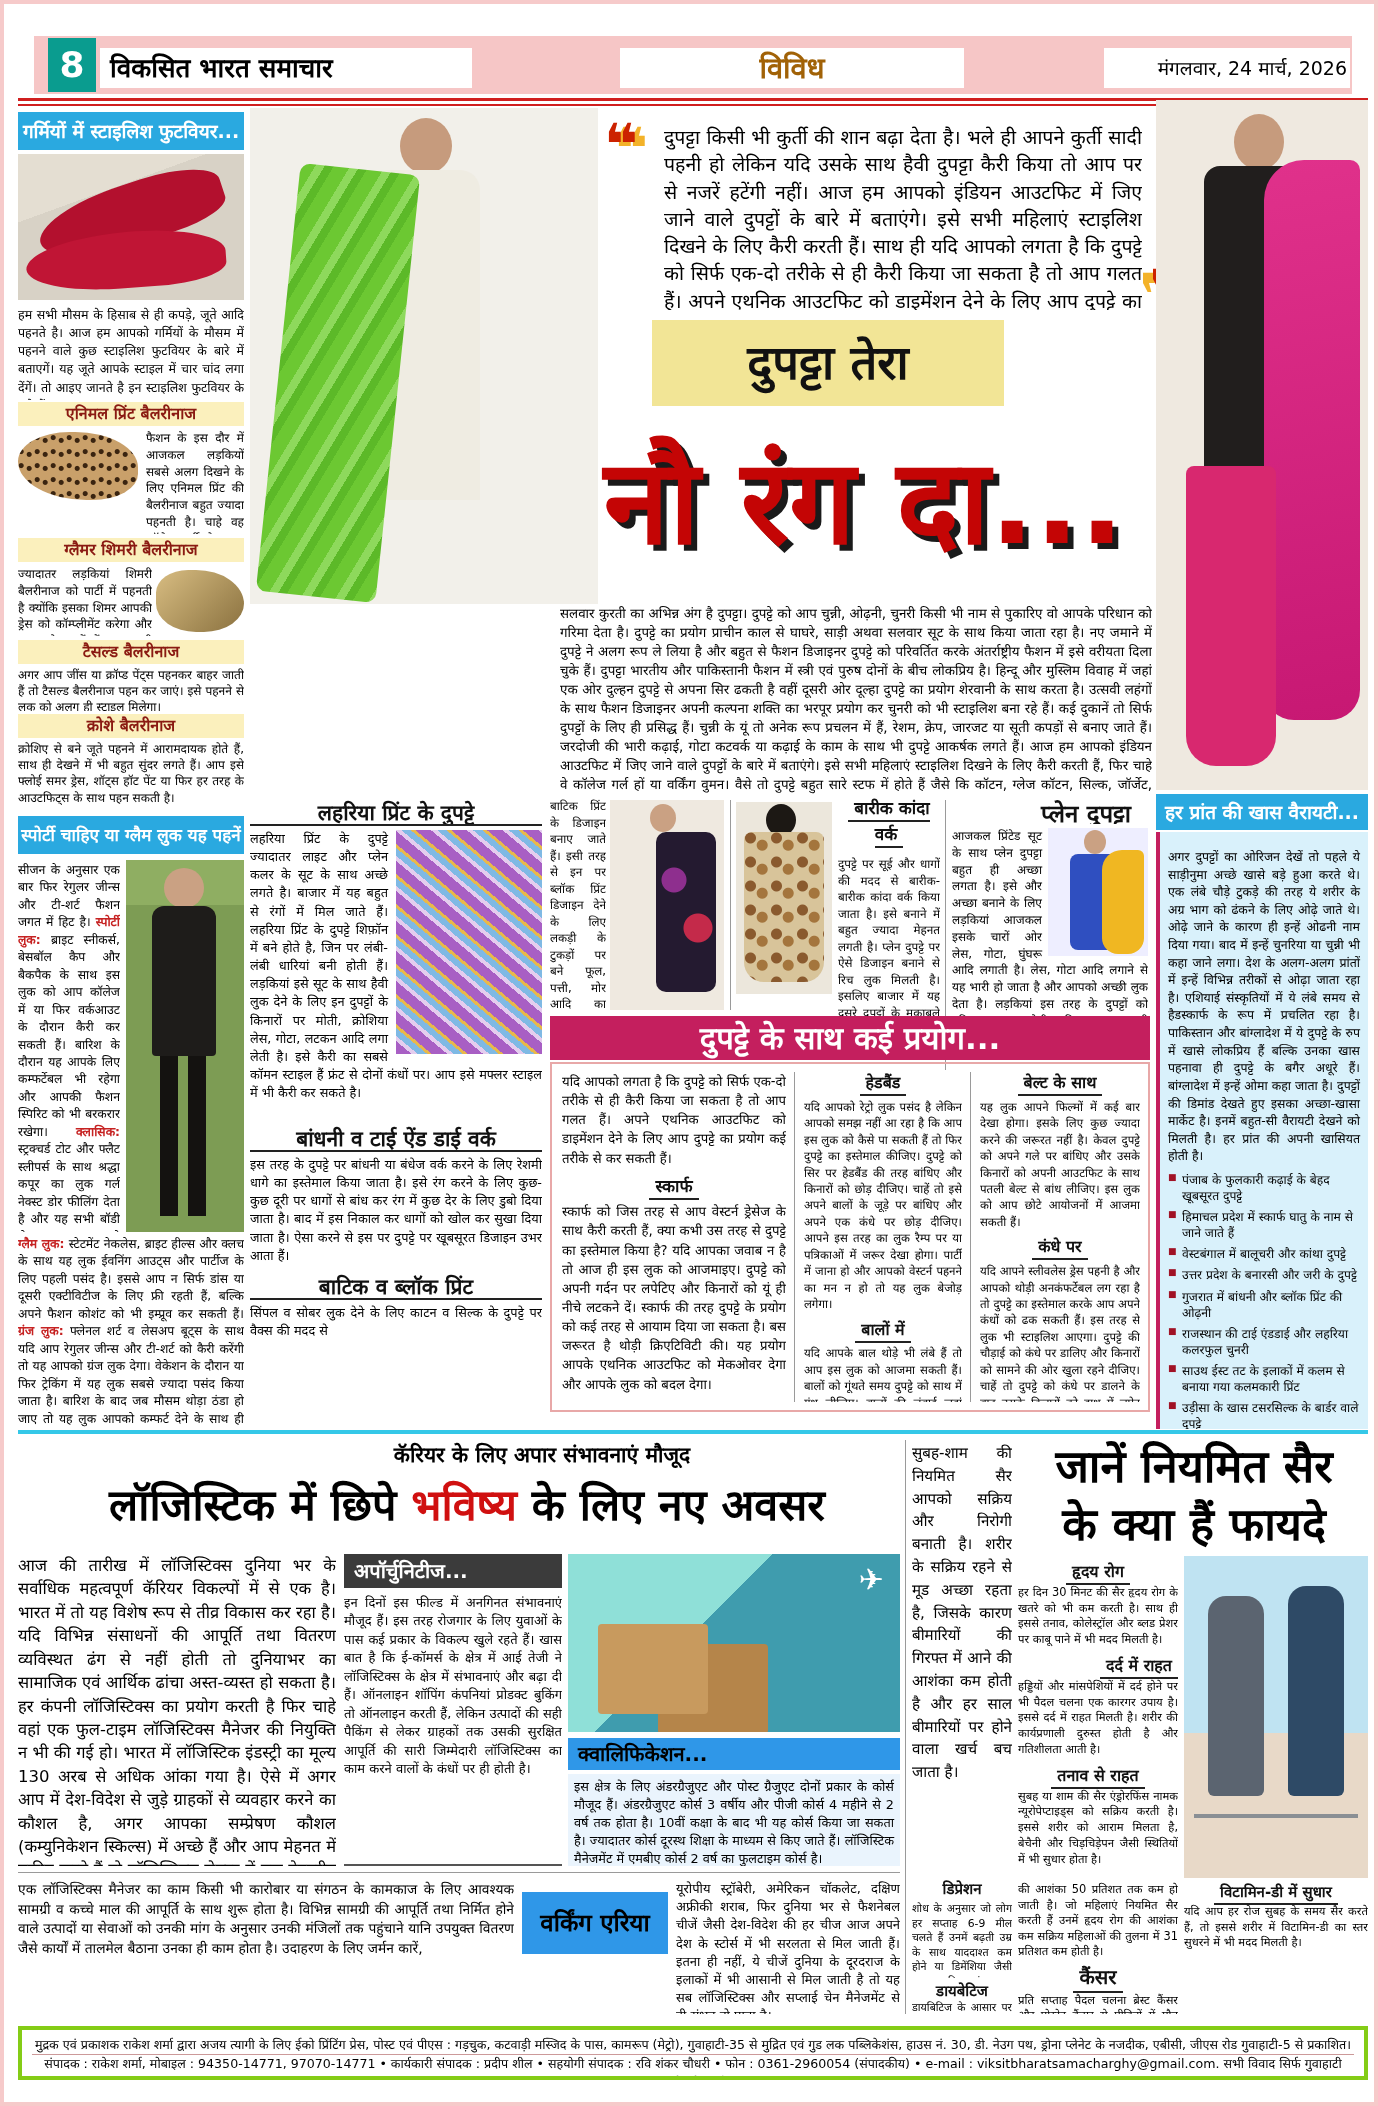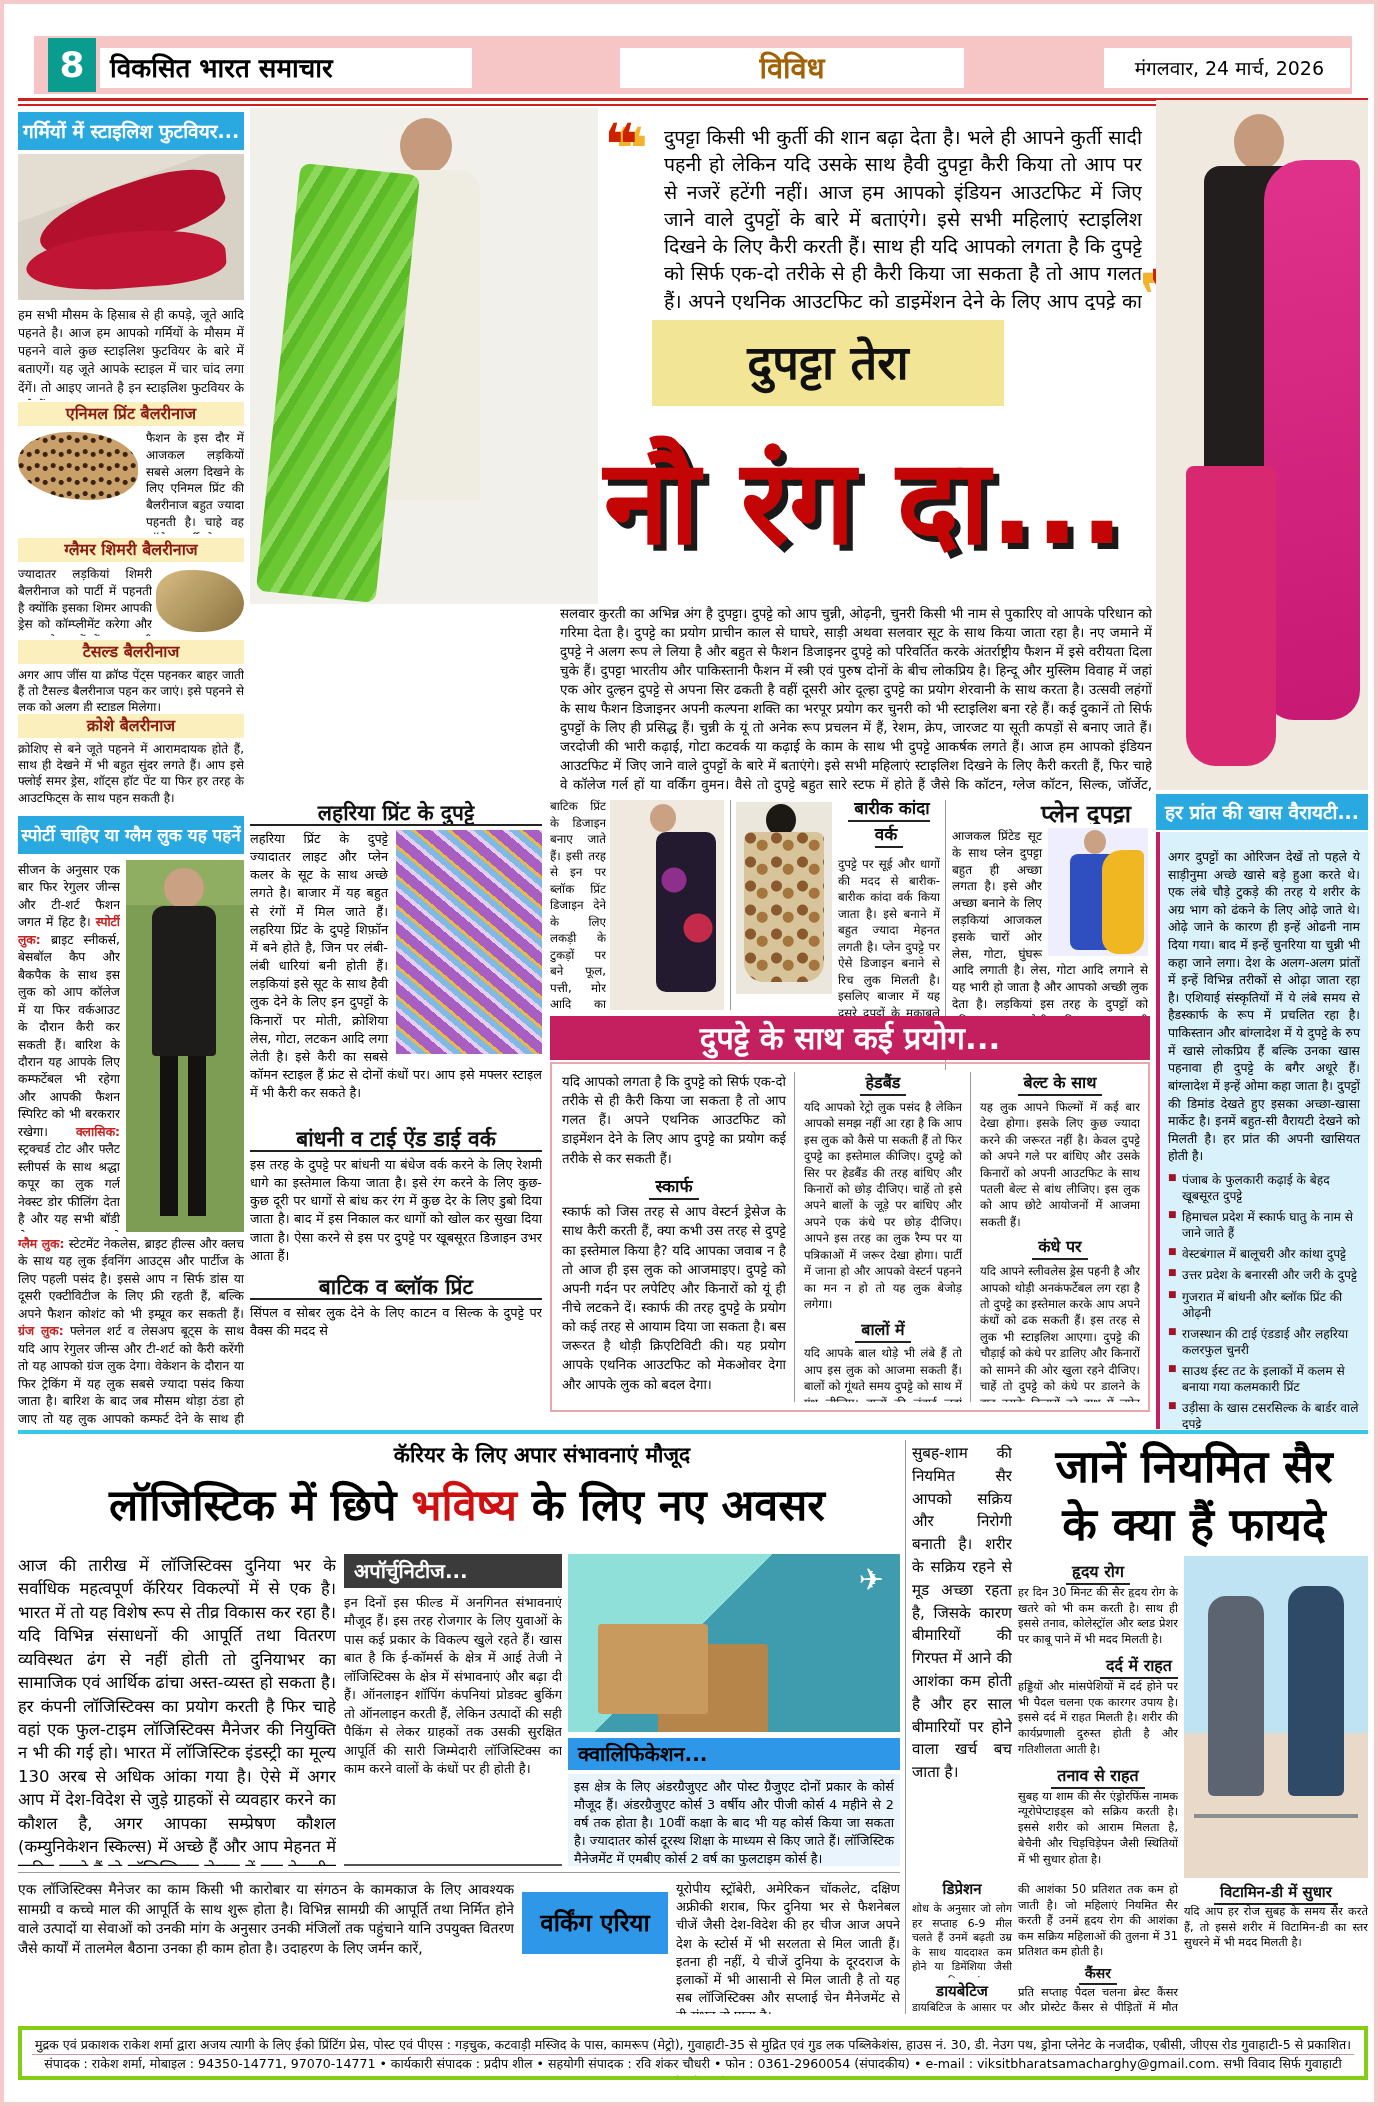--- a/index.html
+++ b/index.html
@@ -30,21 +30,21 @@
 </style>
 </head>
 <body>
 
 <div class="page">
 
   <div class="abs band" style="left:30px;top:32px;width:1318px;height:58px;"></div>
   <div class="abs" style="left:44px;top:34px;width:48px;height:54px;background:#0a9c8f;color:#fff;font-size:36px;font-weight:bold;text-align:center;line-height:54px;">8</div>
   <div class="abs wbox" style="left:96px;top:44px;width:372px;height:40px;font-size:26px;font-weight:bold;line-height:40px;padding-left:10px;">विकसित भारत समाचार</div>
   <div class="abs wbox" style="left:616px;top:44px;width:344px;height:40px;color:#a16207;font-size:29px;font-weight:bold;text-align:center;line-height:40px;">विविध</div>
-  <div class="abs wbox" style="left:1100px;top:44px;width:246px;height:40px;font-size:19px;text-align:right;line-height:40px;padding-right:26px;">मंगलवार, 24 मार्च, 2026</div>
+  <div class="abs wbox" style="left:1100px;top:44px;width:246px;height:40px;font-size:19px;text-align:right;line-height:40px;padding-right:3px;">मंगलवार, 24 मार्च, 2026</div>
   <div class="abs redrule" style="left:14px;top:94px;width:1350px;"></div>
   <div class="abs redrule" style="left:14px;top:100px;width:1350px;height:2px;"></div>
 
   <div class="abs bluehead" style="left:14px;top:108px;width:226px;height:38px;font-size:19px;line-height:38px;">गर्मियों में स्टाइलिश फुटवियर...</div>
   <div class="abs ph" style="left:14px;top:150px;width:226px;height:146px;background:linear-gradient(160deg,#e4ded2 0 30%,#d8d2c6 30% 100%),#ddd;">
     <div class="abs" style="left:18px;top:30px;width:190px;height:60px;background:#b3102e;border-radius:50% 40% 30% 50%;transform:rotate(-18deg);"></div>
     <div class="abs" style="left:8px;top:78px;width:200px;height:56px;background:#c01535;border-radius:55% 45% 35% 45%;transform:rotate(-4deg);"></div>
   </div>
   <div class="abs jt" style="left:14px;top:302px;width:226px;height:94px;font-size:12.5px;line-height:1.45;">हम सभी मौसम के हिसाब से ही कपड़े, जूते आदि पहनते है। आज हम आपको गर्मियों के मौसम में पहनने वाले कुछ स्टाइलिश फुटवियर के बारे में बताएगें। यह जूते आपके स्टाइल में चार चांद लगा देंगें। तो आइए जानते है इन स्टाइलिश फुटवियर के बारे में।</div>
 
@@ -219,21 +219,21 @@
     <div class="ushead" style="font-size:16px;margin:6px 0 3px;"><span>तनाव से राहत</span></div>
     <div class="jt" style="font-size:11.4px;line-height:1.38;">सुबह या शाम की सैर एंड्रोरफिंस नामक न्यूरोपेप्टाइड्स को सक्रिय करती है। इससे शरीर को आराम मिलता है, बेचैनी और चिड़चिड़ेपन जैसी स्थितियों में भी सुधार होता है।</div>
   </div>
   <div class="abs ph" style="left:1180px;top:1552px;width:184px;height:322px;background:linear-gradient(#bfe3f2 0 55%,#e8d9c8 55% 100%);">
     <div class="abs" style="left:24px;top:40px;width:56px;height:200px;background:#5b6470;border-radius:18px 18px 6px 6px;"></div>
     <div class="abs" style="left:104px;top:30px;width:56px;height:210px;background:#2e4a66;border-radius:18px 18px 6px 6px;"></div>
     <div class="abs" style="left:10px;bottom:60px;width:164px;height:4px;background:#8a8f94;"></div>
   </div>
   <div class="abs jt" style="left:1014px;top:1878px;width:160px;height:132px;font-size:11.4px;line-height:1.36;">
     <span>की आशंका 50 प्रतिशत तक कम हो जाती है। जो महिलाएं नियमित सैर करती हैं उनमें हृदय रोग की आशंका कम सक्रिय महिलाओं की तुलना में 31 प्रतिशत कम होती है।</span>
-    <div class="ushead" style="font-size:14px;margin:4px 0 2px;"><span>कैंसर</span></div>
+    <div class="ushead" style="font-size:20px;margin:4px 0 2px;"><span>कैंसर</span></div>
     <span>प्रति सप्ताह पैदल चलना ब्रेस्ट कैंसर और प्रोस्टेट कैंसर से पीड़ितों में मौत (मृत्यु दर) के खतरे को 50 प्रतिशत तक कम करता है। प्रति सप्ताह पैदल चलने वाले प्रोस्टेट कैंसर के मरीजों में मोटोपिली कम होती है।</span>
   </div>
   <div class="abs jt" style="left:1180px;top:1878px;width:184px;height:132px;font-size:11.4px;line-height:1.36;">
     <div class="ushead" style="font-size:15px;margin:0 0 2px;"><span>विटामिन-डी में सुधार</span></div>
     <span>यदि आप हर रोज सुबह के समय सैर करते हैं, तो इससे शरीर में विटामिन-डी का स्तर सुधरने में भी मदद मिलती है।</span>
   </div>
 
   <div class="abs footerbox" style="left:14px;top:2022px;width:1350px;height:54px;text-align:center;padding:6px 10px;">
     <div style="font-size:12.6px;line-height:1.45;border-bottom:1px solid #c99;">मुद्रक एवं प्रकाशक राकेश शर्मा द्वारा अजय त्यागी के लिए ईको प्रिंटिंग प्रेस, पोस्ट एवं पीएस : गड़चुक, कटवाड़ी मस्जिद के पास, कामरूप (मेट्रो), गुवाहाटी-35 से मुद्रित एवं गुड लक पब्लिकेशंस, हाउस नं. 30, डी. नेउग पथ, ड्रोना प्लेनेट के नजदीक, एबीसी, जीएस रोड गुवाहाटी-5 से प्रकाशित।</div>
     <div style="font-size:12.6px;line-height:1.45;">संपादक : राकेश शर्मा, मोबाइल : 94350-14771, 97070-14771 • कार्यकारी संपादक : प्रदीप शील • सहयोगी संपादक : रवि शंकर चौधरी • फोन : 0361-2960054 (संपादकीय) • e-mail : viksitbharatsamacharghy@gmail.com. सभी विवाद सिर्फ गुवाहाटी न्याय क्षेत्र के अधीन।</div>

